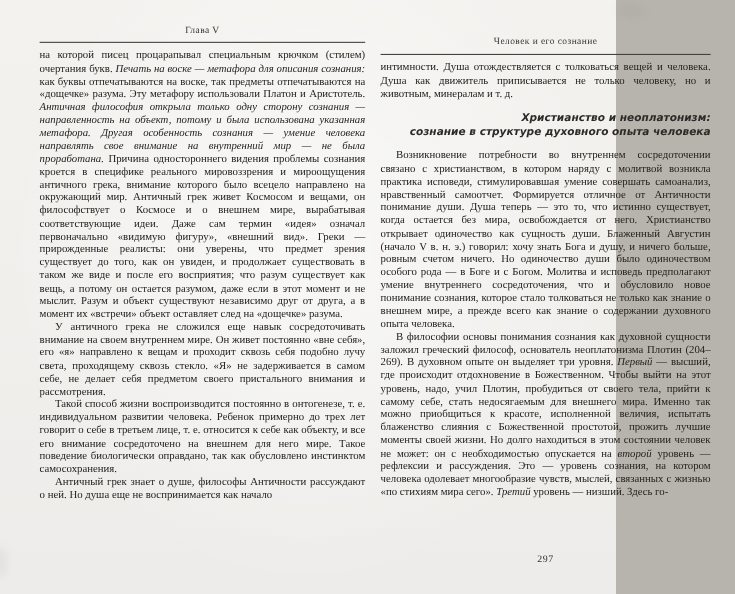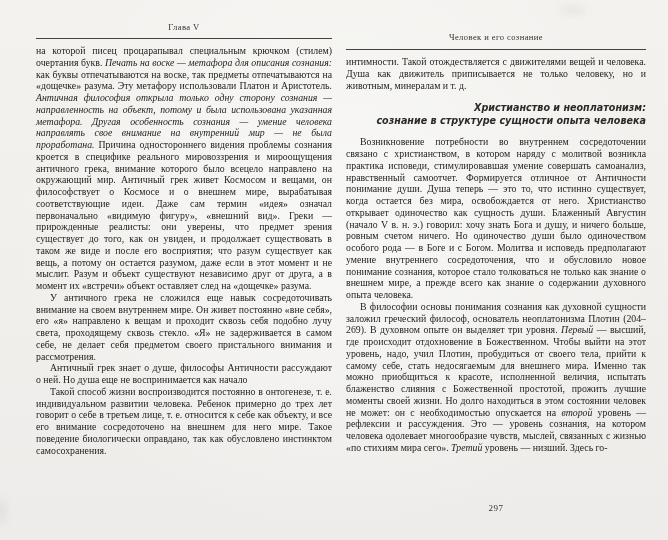--- a/index.html
+++ b/index.html
@@ -8,21 +8,21 @@
   }
   body {
     width: 668px;
     height: 540px;
     overflow: hidden;
     background: #b7b4ae;
     font-family: "Liberation Serif", serif;
   }
   .scan {
     position: relative;
-    width: 668px;
+    width: 560px;
     height: 540px;
     background:
       radial-gradient(ellipse at 50% 42%, rgba(255,255,255,0.55) 0%, rgba(255,255,255,0) 70%),
       linear-gradient(180deg, #f3f2ef 0%, #f0efec 55%, #edecea 100%);
   }
   
   .smudge {
     position: absolute;
     border-radius: 50%;
     filter: blur(4px);
@@ -94,31 +94,31 @@
 
 <div class="scan">
   <div class="smudge s1"></div>
   <div class="smudge s2"></div>
 
   <section class="page page-left">
     <div class="running-head">Глава V</div>
     <div class="page-body">
         <p class=""><span>на которой писец процарапывал специальным крючком (стилем) очертания букв. </span><span class="run-i">Печать на воске — метафора для описания сознания:</span><span> как буквы отпечатываются на воске, так предметы отпечатываются на «дощечке» разума. Эту метафору использовали Платон и Аристотель. </span><span class="run-i">Античная философия открыла только одну сторону сознания — направленность на объект, потому и была использована указанная метафора. Другая особенность сознания — умение человека направлять свое внимание на внутренний мир — не была проработана.</span><span> Причина одностороннего видения проблемы сознания кроется в специфике реального мировоззрения и мироощущения античного грека, внимание которого было всецело направлено на окружающий мир. Античный грек живет Космосом и вещами, он философствует о Космосе и о внешнем мире, вырабатывая соответствующие идеи. Даже сам термин «идея» означал первоначально «видимую фигуру», «внешний вид». Греки — прирожденные реалисты: они уверены, что предмет зрения существует до того, как он увиден, и продолжает существовать в таком же виде и после его восприятия; что разум существует как вещь, а потому он остается разумом, даже если в этот момент и не мыслит. Разум и объект существуют независимо друг от друга, а в момент их «встречи» объект оставляет след на «дощечке» разума.</span></p>
         <p class="indent"><span>У античного грека не сложился еще навык сосредоточивать внимание на своем внутреннем мире. Он живет постоянно «вне себя», его «я» направлено к вещам и проходит сквозь себя подобно лучу света, проходящему сквозь стекло. «Я» не задерживается в самом себе, не делает себя предметом своего пристального внимания и рассмотрения.</span></p>
+        <p class="indent"><span>Такой способ жизни воспроизводится постоянно в онтогенезе, т. е. индивидуальном развитии человека. Ребенок примерно до трех лет говорит о себе в третьем лице, т. е. относится к себе как объекту, и все его внимание сосредоточено на внешнем для него мире. Такое поведение биологически оправдано, так как обусловлено инстинктом самосохранения.</span></p>
         <p class="indent"><span>Античный грек знает о душе, философы Античности рассуждают о ней. Но душа еще не воспринимается как начало</span></p>
-        <p class="indent"><span>Такой способ жизни воспроизводится постоянно в онтогенезе, т. е. индивидуальном развитии человека. Ребенок примерно до трех лет говорит о себе в третьем лице, т. е. относится к себе как объекту, и все его внимание сосредоточено на внешнем для него мире. Такое поведение биологически оправдано, так как обусловлено инстинктом самосохранения.</span></p>
       </div>
   </section>
 
   <section class="page page-right">
     <div class="running-head">Человек и его сознание</div>
     <div class="page-body">
-        <p class=""><span>интимности. Такой отождествляется с движителями вещей и человека. Душа как движитель приписывается не только человеку, но и животным, минералам и т. д.</span></p>
+        <p class=""><span>интимности. Душа отождествляется с толковаться вещей и человека. Душа как движитель приписывается не только человеку, но и животным, минералам и т. д.</span></p>
         <div class="subheading">
           <div>Христианство и неоплатонизм:</div>
-          <div>сознание в структуре сущности опыта человека</div>
+          <div>сознание в структуре духовного опыта человека</div>
         </div>
         <p class="indent"><span>Возникновение потребности во внутреннем сосредоточении связано с христианством, в котором наряду с молитвой возникла практика исповеди, стимулировавшая умение совершать самоанализ, нравственный самоотчет. Формируется отличное от Античности понимание души. Душа теперь — это то, что истинно существует, когда остается без мира, освобождается от него. Христианство открывает одиночество как сущность души. Блаженный Августин (начало V в. н. э.) говорил: хочу знать Бога и душу, и ничего больше, ровным счетом ничего. Но одиночество души было одиночеством особого рода — в Боге и с Богом. Молитва и исповедь предполагают умение внутреннего сосредоточения, что и обусловило новое понимание сознания, которое стало толковаться не только как знание о внешнем мире, а прежде всего как знание о содержании духовного опыта человека.</span></p>
         <p class="indent"><span>В философии основы понимания сознания как духовной сущности заложил греческий философ, основатель неоплатонизма Плотин (204–269). В духовном опыте он выделяет три уровня. </span><span class="run-i">Первый</span><span> — высший, где происходит отдохновение в Божественном. Чтобы выйти на этот уровень, надо, учил Плотин, пробудиться от своего тела, прийти к самому себе, стать недосягаемым для внешнего мира. Именно так можно приобщиться к красоте, исполненной величия, испытать блаженство слияния с Божественной простотой, прожить лучшие моменты своей жизни. Но долго находиться в этом состоянии человек не может: он с необходимостью опускается на </span><span class="run-i">второй</span><span> уровень — рефлексии и рассуждения. Это — уровень сознания, на котором человека одолевает многообразие чувств, мыслей, связанных с жизнью «по стихиям мира сего». </span><span class="run-i">Третий</span><span> уровень — низший. Здесь го-</span></p>
       </div>
     <div class="page-number">297</div>
   </section>
 </div>
 
 </body></html>

